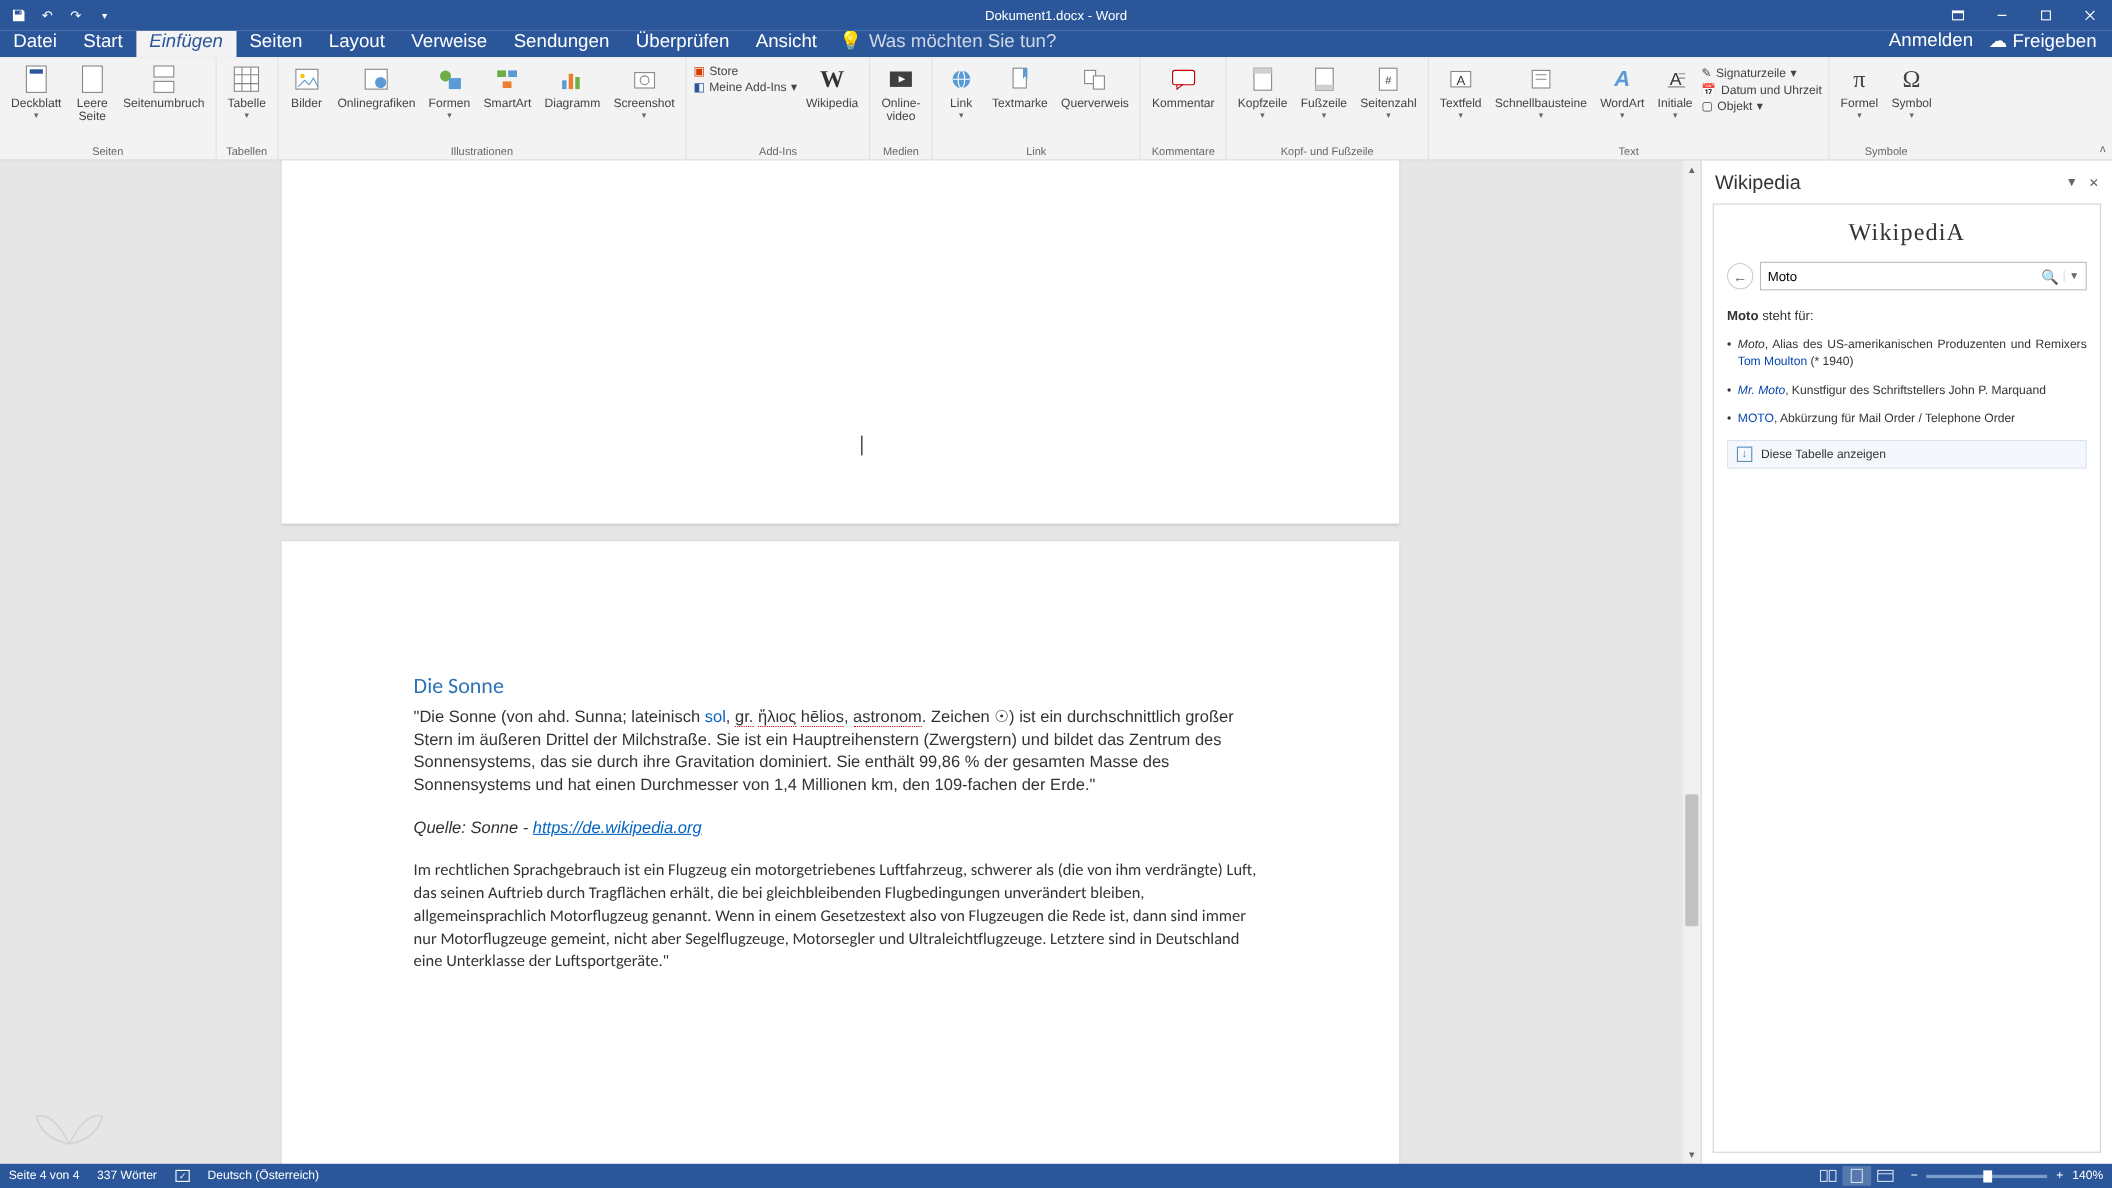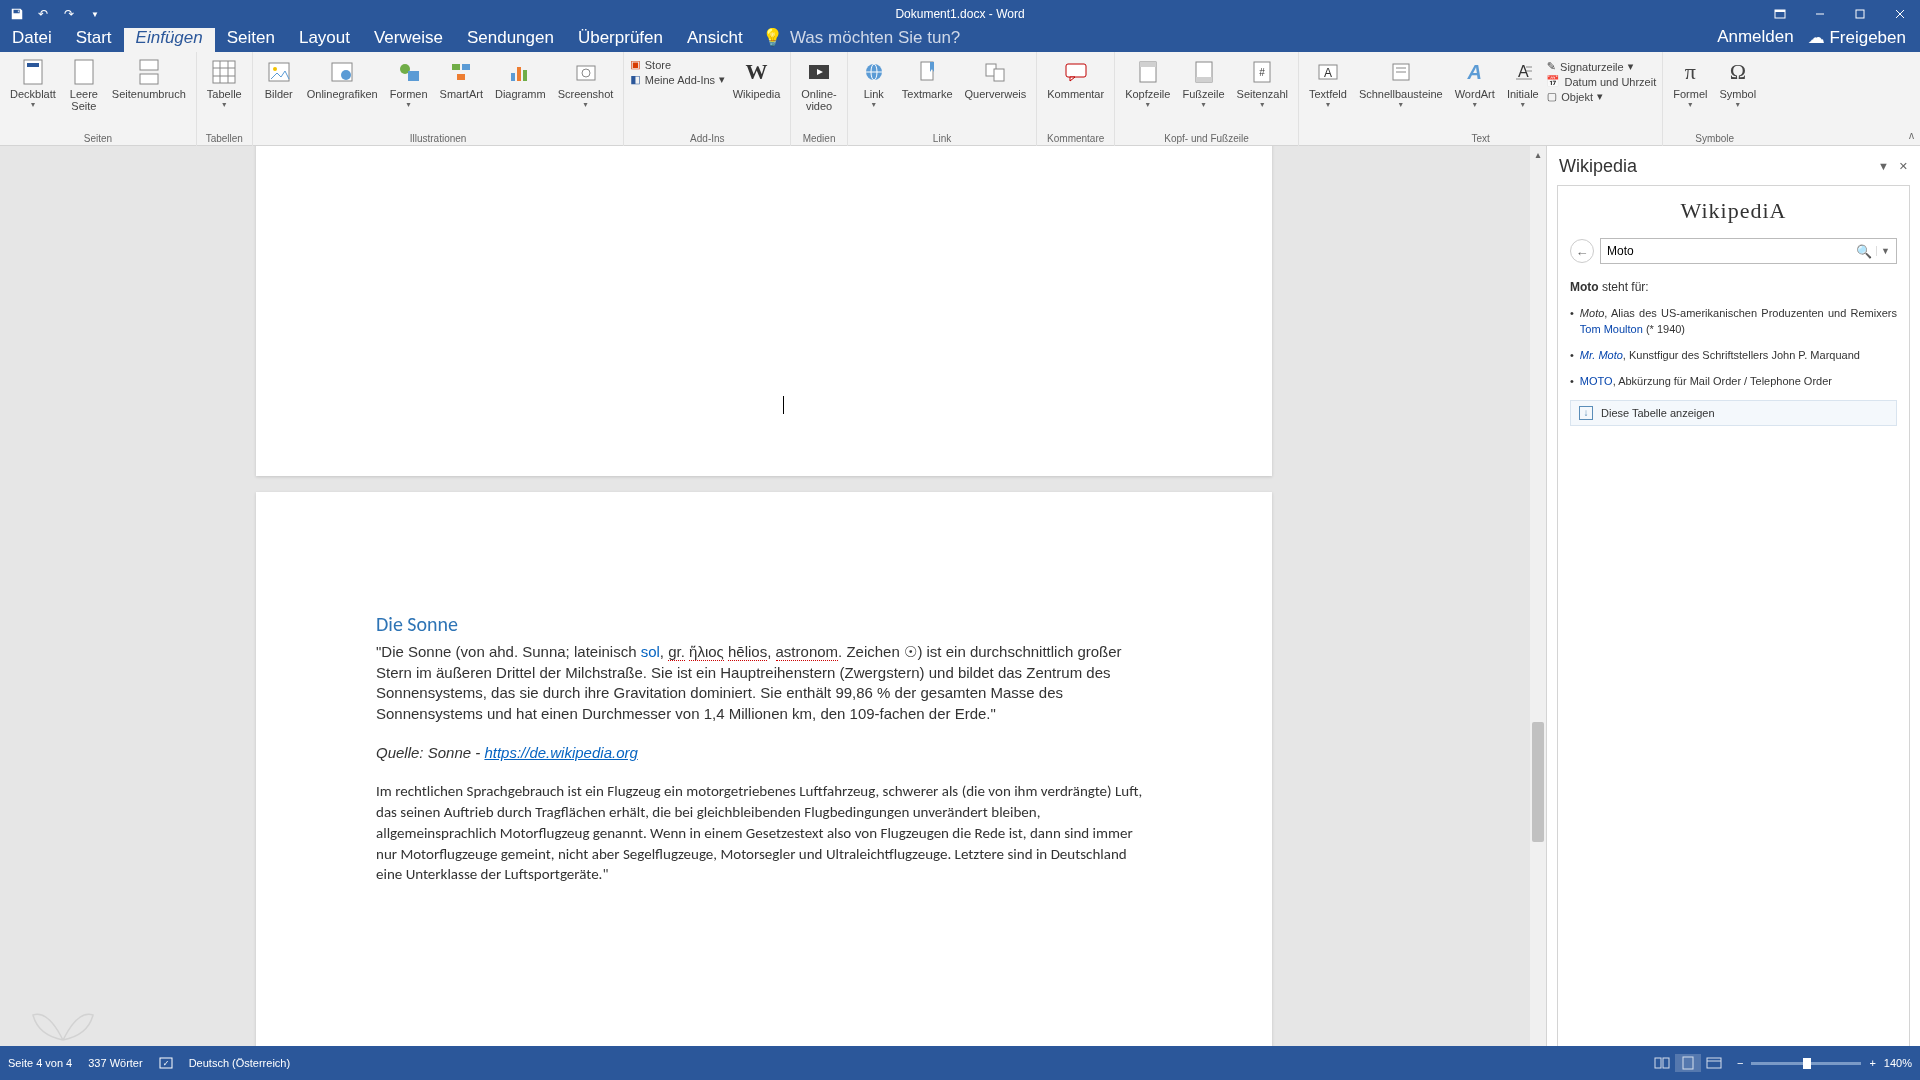--- a/index.html
+++ b/index.html
@@ -71,21 +71,21 @@
 .wikipane ul { list-style: none; padding-left: 0; }
 .wikipane li { display: flex; gap: 6px; margin-bottom: 10px; text-align: justify; font-size: 11px; line-height: 1.45; }
 .wikipane li::before { content: "•"; margin-top: 0px; flex-shrink: 0; }
 .wikipane .itlink { font-style: italic; color: #0645ad; }
 .wikipane .ittext { font-style: italic; color: #333; }
 .wlink { color: #0645ad; }
 .showtable { margin-top: 8px; background: #f4f8fc; border: 1px solid #d9e4ef; padding: 5px 8px; display: flex; gap: 8px; align-items: center; font-size: 11px; }
 .showtable .sicon2 { width: 14px; height: 14px; border: 1px solid #5a8db8; display: inline-flex; align-items: center; justify-content: center; font-size: 10px; color: #5a8db8; }
 
 
-.statusbar { position: absolute; bottom: 0; left: 0; right: 0; height: 34px; background: #2b579a; color: #fff; font-size: 11px; display: flex; align-items: center; padding: 0 8px; }
+.statusbar { position: absolute; bottom: 0; left: 0; right: 0; height: 22px; background: #2b579a; color: #fff; font-size: 11px; display: flex; align-items: center; padding: 0 8px; }
 .statusbar .sitem { margin-right: 16px; display: flex; align-items: center; gap: 4px; }
 .statusbar .right { margin-left: auto; display: flex; align-items: center; gap: 10px; }
 .viewbtns { display: flex; }
 .viewbtns .vb { width: 26px; height: 18px; display: flex; align-items: center; justify-content: center; opacity: 0.8; }
 .zoom { display: flex; align-items: center; gap: 8px; }
 .zoom .zslider { width: 110px; height: 3px; background: #7a9ac7; position: relative; }
 .zoom .zslider .zh { position: absolute; top: -4px; left: 52px; width: 8px; height: 11px; background: #fff; }
 
 svg { display: block; }
 </style>

